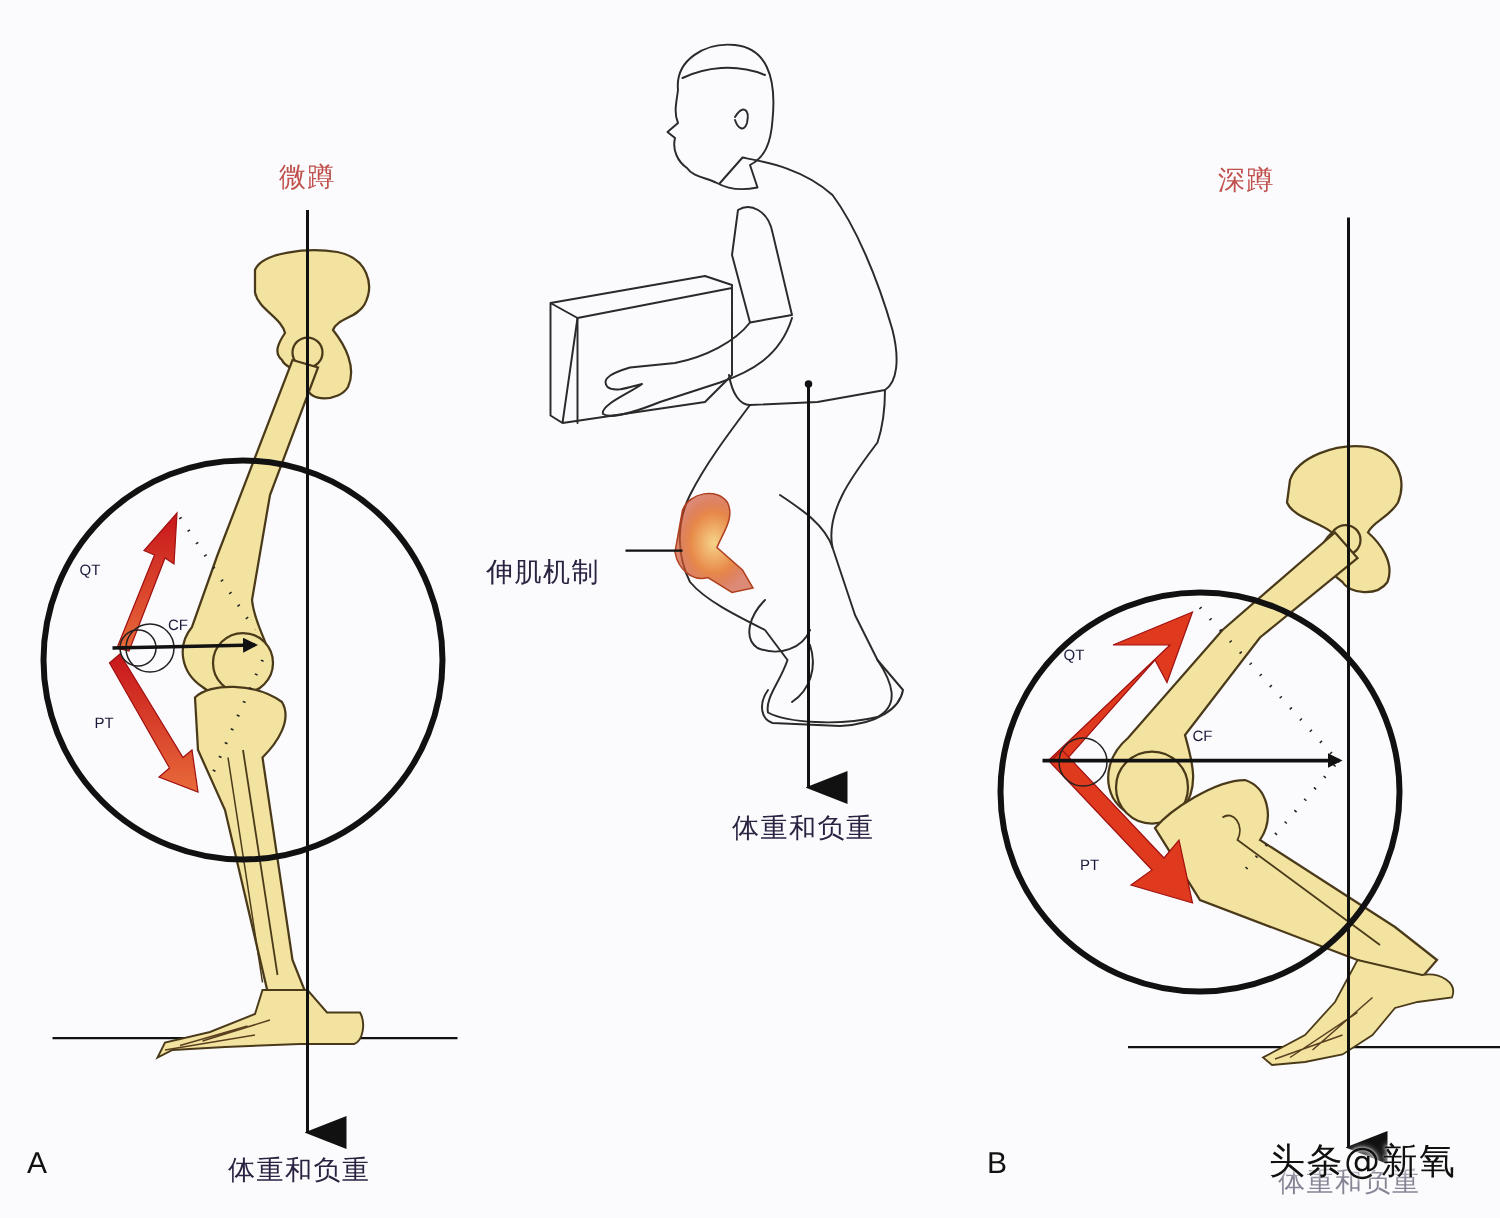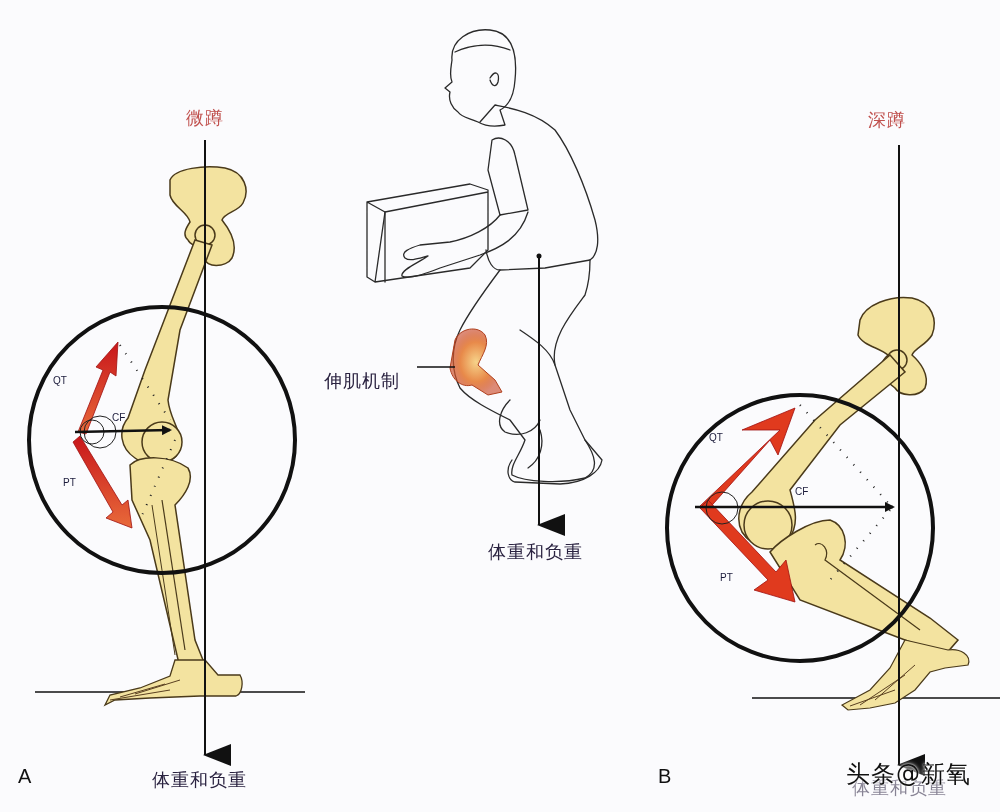--- a/index.html
+++ b/index.html
@@ -142,21 +142,21 @@
   <span class="lbl force" style="left:112px; top:412px;">CF</span>
   <span class="lbl force" style="left:63px; top:477px;">PT</span>
   <span class="lbl panel-letter" style="left:18px; top:765px;">A</span>
   <span class="lbl cn-body" style="left:152px; top:768px;">体重和负重</span>
 
   
   <span class="lbl cn-body" style="left:324px; top:369px;">伸肌机制</span>
   <span class="lbl cn-body" style="left:488px; top:540px;">体重和负重</span>
 
   
-  <span class="lbl cn-title" style="left:868px; top:108px;">深蹲</span>
+  <span class="lbl cn-title" style="left:812px; top:108px;">深蹲</span>
   <span class="lbl force" style="left:709px; top:432px;">QT</span>
   <span class="lbl force" style="left:795px; top:486px;">CF</span>
   <span class="lbl force" style="left:720px; top:572px;">PT</span>
   <span class="lbl panel-letter" style="left:658px; top:765px;">B</span>
   <span class="lbl cn-body" style="left:852px; top:776px; opacity:0.55;">体重和负重</span>
 
   
   <span class="lbl watermark" style="left:846px; top:758px;">头条@新氧</span>
 </div>
 

